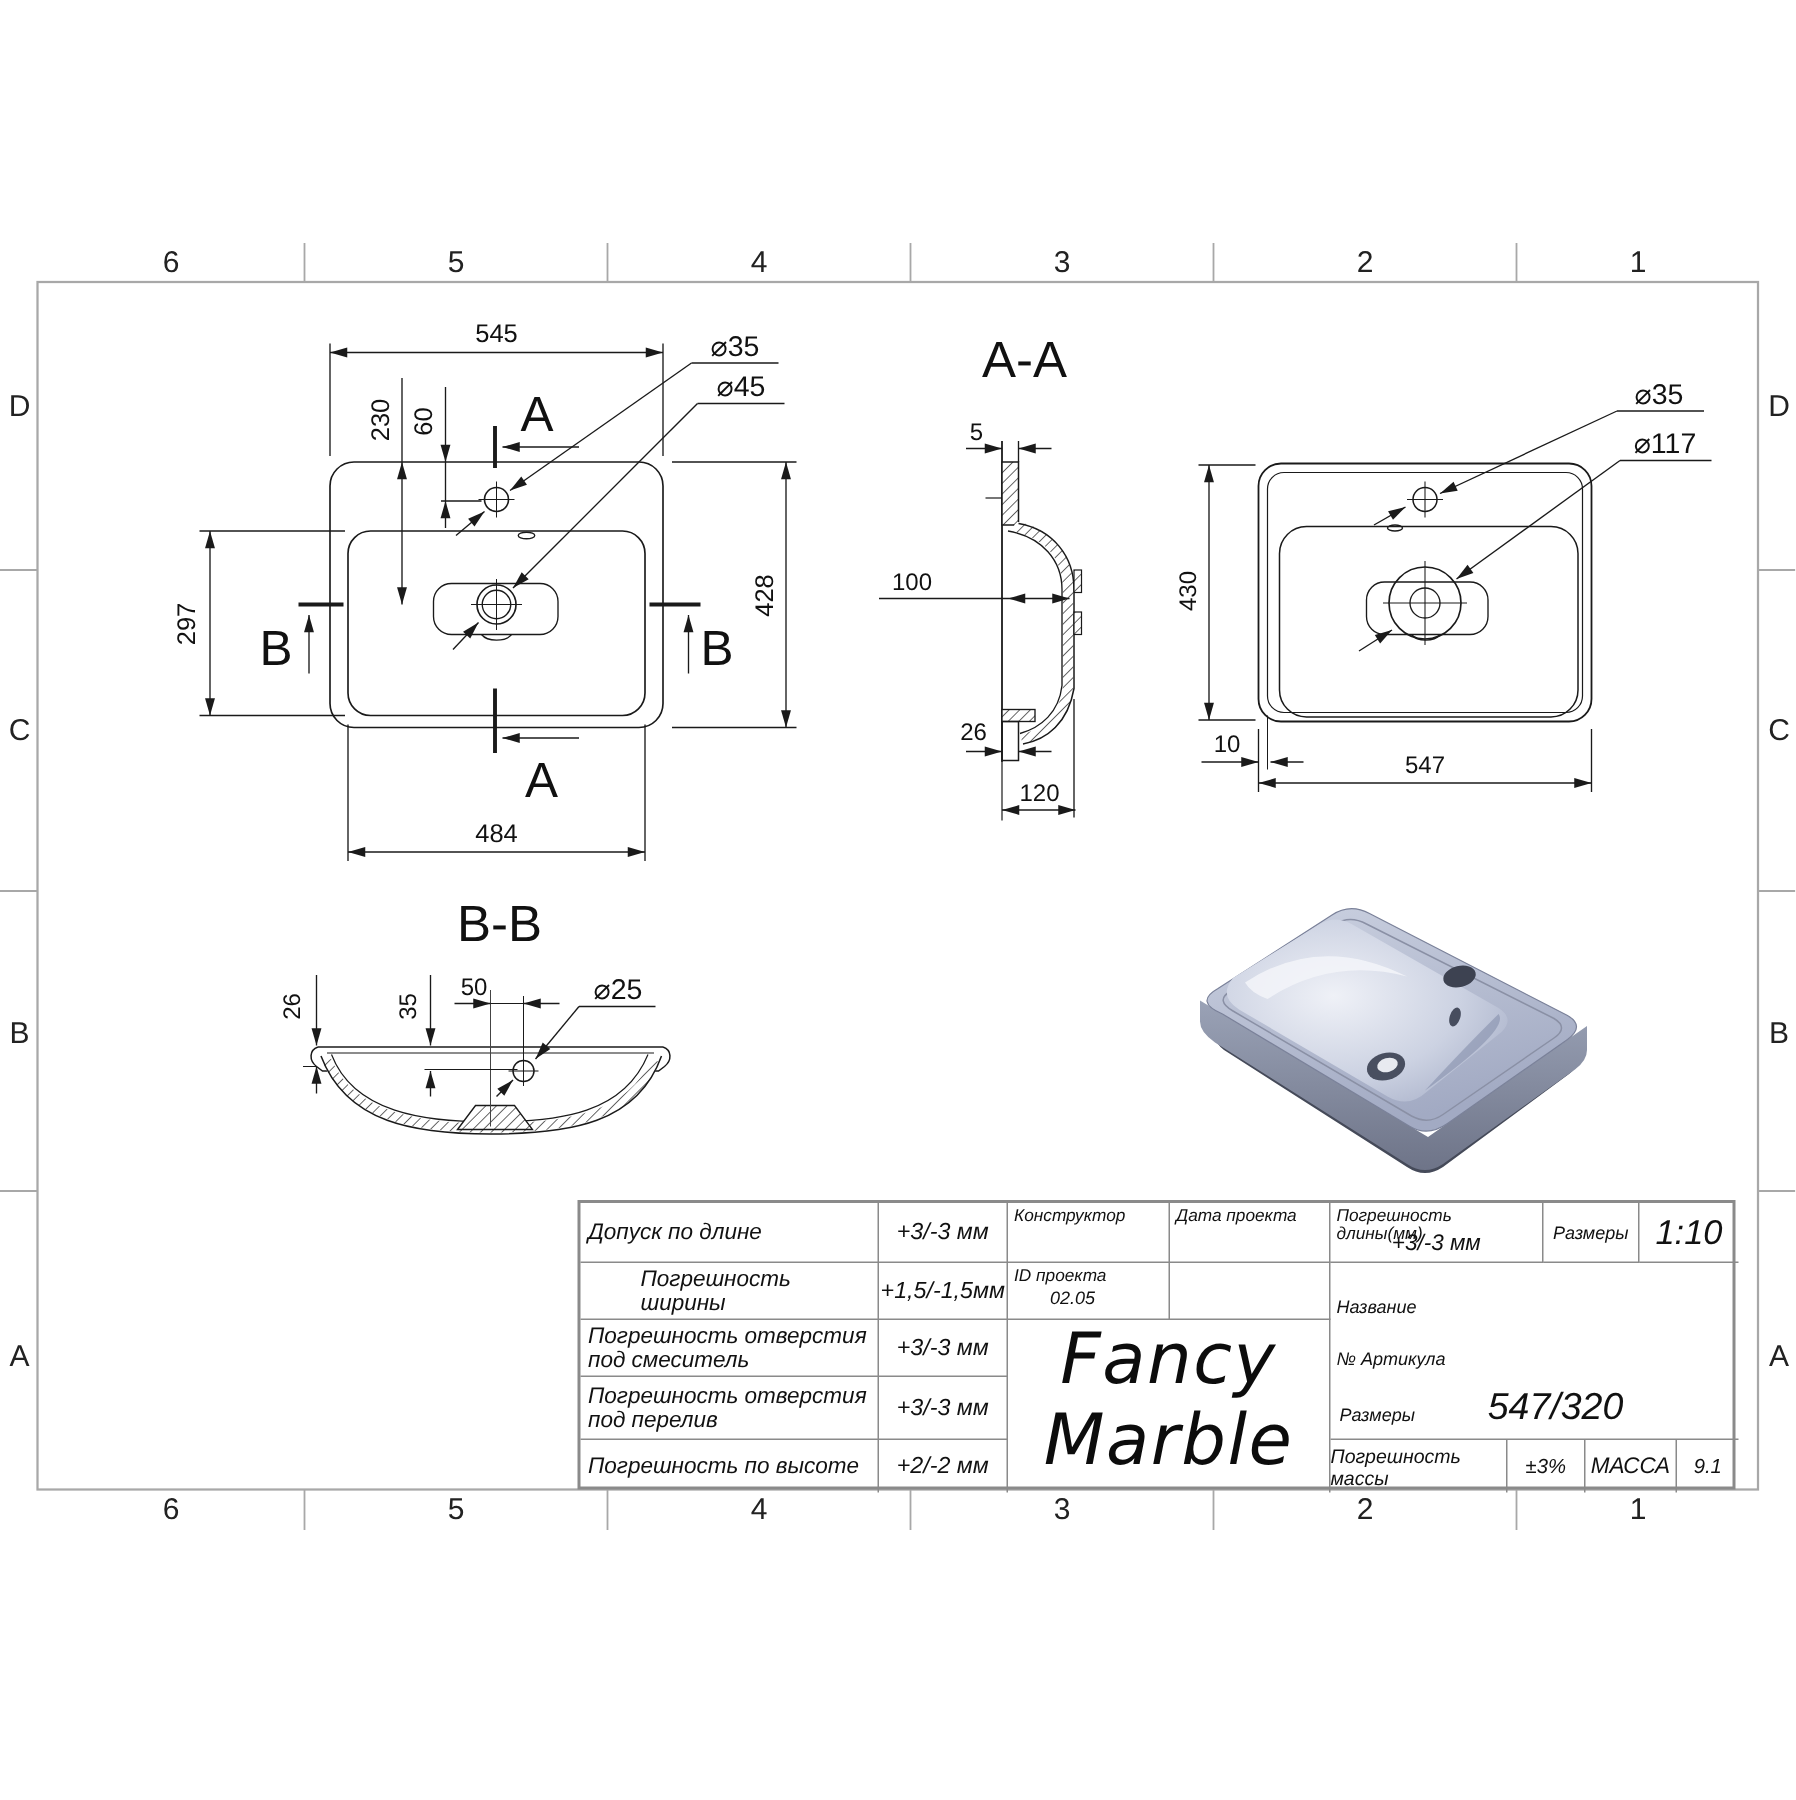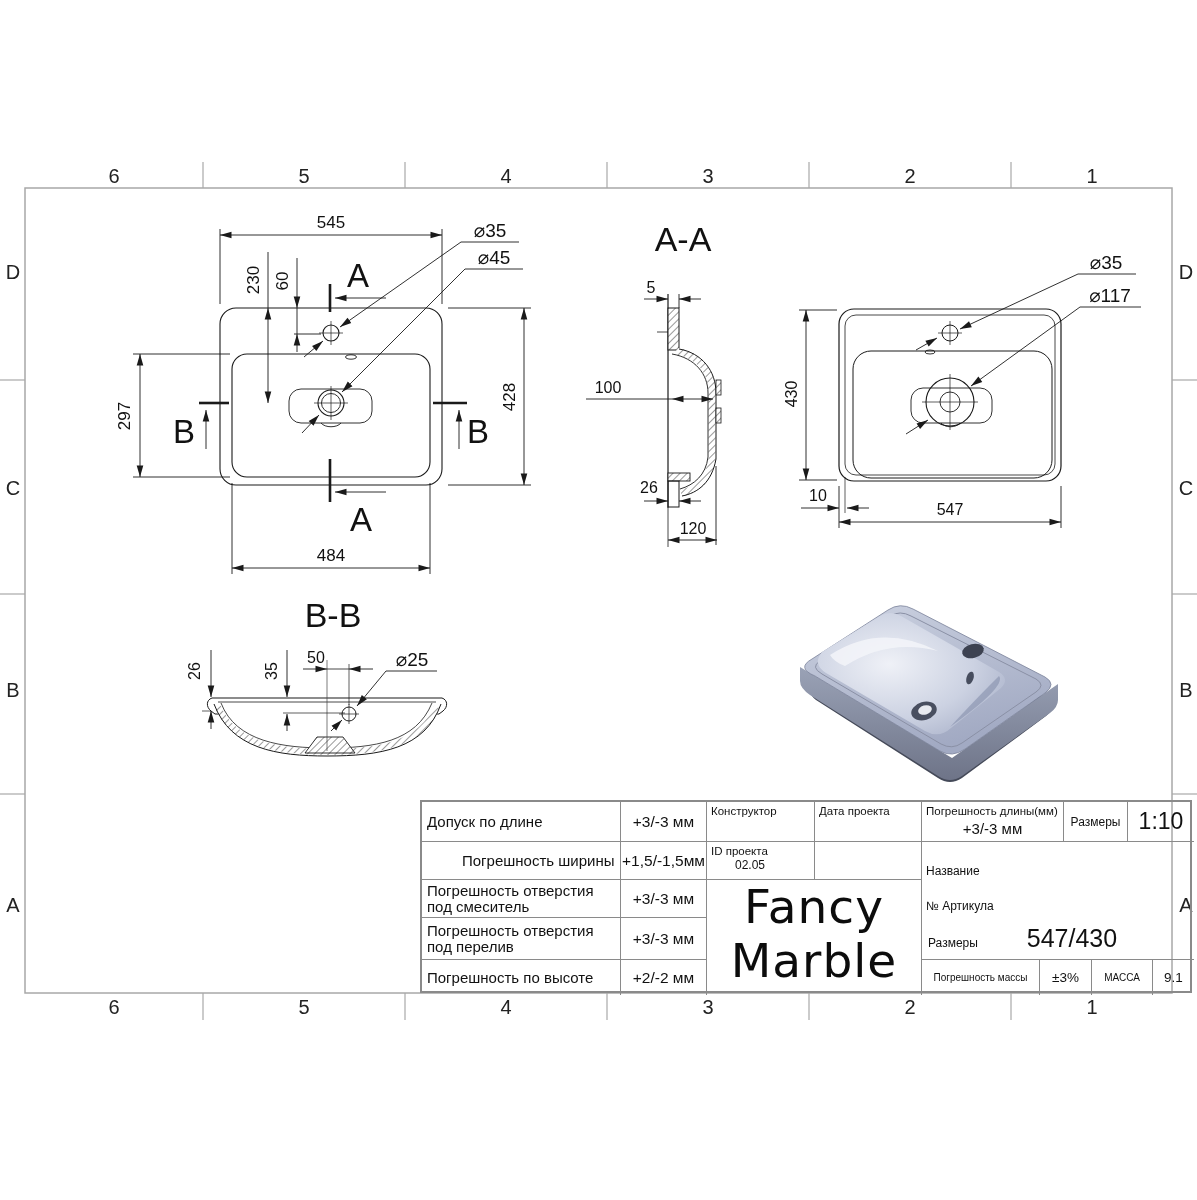--- a/index.html
+++ b/index.html
@@ -1,22 +1,22 @@
 <!DOCTYPE html>
 <html><head>
 <meta charset="utf-8">
 <style>
   html,body{margin:0;padding:0;background:#fff;}
   .sheet{position:relative;width:1197px;height:1200px;background:#fff;overflow:hidden;
          font-family:"Liberation Sans",sans-serif;color:#111;}
   svg text{font-family:"Liberation Sans",sans-serif;fill:#111;}
   .frame-label{position:absolute;font-size:20px;color:#222;transform:translate(-50%,-50%);font-weight:400;}
   
-  .tb{position:absolute;left:420px;top:800px;width:772px;height:193px;box-sizing:border-box;
-      border:2px solid #8a8a8a;font-size:15px;}
+  .tb{position:absolute;left:385px;top:800px;width:772px;height:193px;box-sizing:border-box;
+      border:2px solid #8a8a8a;font-size:15px;font-style:italic;}
   .tb .cell{position:absolute;box-sizing:border-box;border-right:1px solid #8a8a8a;border-bottom:1px solid #8a8a8a;}
   .tb .lab{display:flex;align-items:center;padding:2px 3px 2px 5px;line-height:16px;}
   .tb .val{display:flex;align-items:center;justify-content:center;font-size:15.5px;white-space:nowrap;}
   .tb .tag{position:absolute;left:4px;top:3px;font-size:11.5px;}
   .tb .logo{display:flex;flex-direction:column;align-items:center;justify-content:flex-start;
             font-family:"DejaVu Sans",sans-serif;font-size:47px;line-height:54px;letter-spacing:1px;color:#0c0c0c;}
   .tb .ctr{display:flex;align-items:center;justify-content:center;}
 </style>
 </head>
 <body>
@@ -359,30 +359,30 @@
     <span>Размеры</span>
   </div>
   <div class="cell ctr" style="left:706px;top:0;width:66px;height:40px;border-right:none;font-size:23px;">
     <span>1:10</span>
   </div>
 
   <div class="cell" style="left:500px;top:40px;width:272px;height:118px;border-right:none;">
     <span style="position:absolute;left:4px;top:22px;font-size:12px;">Название</span>
     <span style="position:absolute;left:4px;top:57px;font-size:12px;">№ Артикула</span>
     <span style="position:absolute;left:6px;top:94px;font-size:12px;">Размеры</span>
-    <span style="position:absolute;left:70px;top:82px;width:160px;text-align:center;font-size:25px;">547/430</span>
-  </div>
-
-  <div class="cell ctr" style="left:500px;top:158px;width:118px;height:35px;border-bottom:none;font-size:10px;">
+    <span style="position:absolute;left:70px;top:82px;width:160px;text-align:center;font-size:25px;">547/320</span>
+  </div>
+
+  <div class="cell ctr" style="left:500px;top:158px;width:118px;height:35px;border-bottom:none;font-size:13px;">
     <span>Погрешность массы</span>
   </div>
   <div class="cell ctr" style="left:618px;top:158px;width:52px;height:35px;border-bottom:none;font-size:13.5px;">
     <span>±3%</span>
   </div>
-  <div class="cell ctr" style="left:670px;top:158px;width:61px;height:35px;border-bottom:none;font-size:10px;">
+  <div class="cell ctr" style="left:670px;top:158px;width:61px;height:35px;border-bottom:none;font-size:15px;">
     <span>МАССА</span>
   </div>
   <div class="cell ctr" style="left:731px;top:158px;width:41px;height:35px;border-bottom:none;border-right:none;font-size:13.5px;">
     <span>9.1</span>
   </div>
 </div>
 
 </div>
 
 </body></html>

